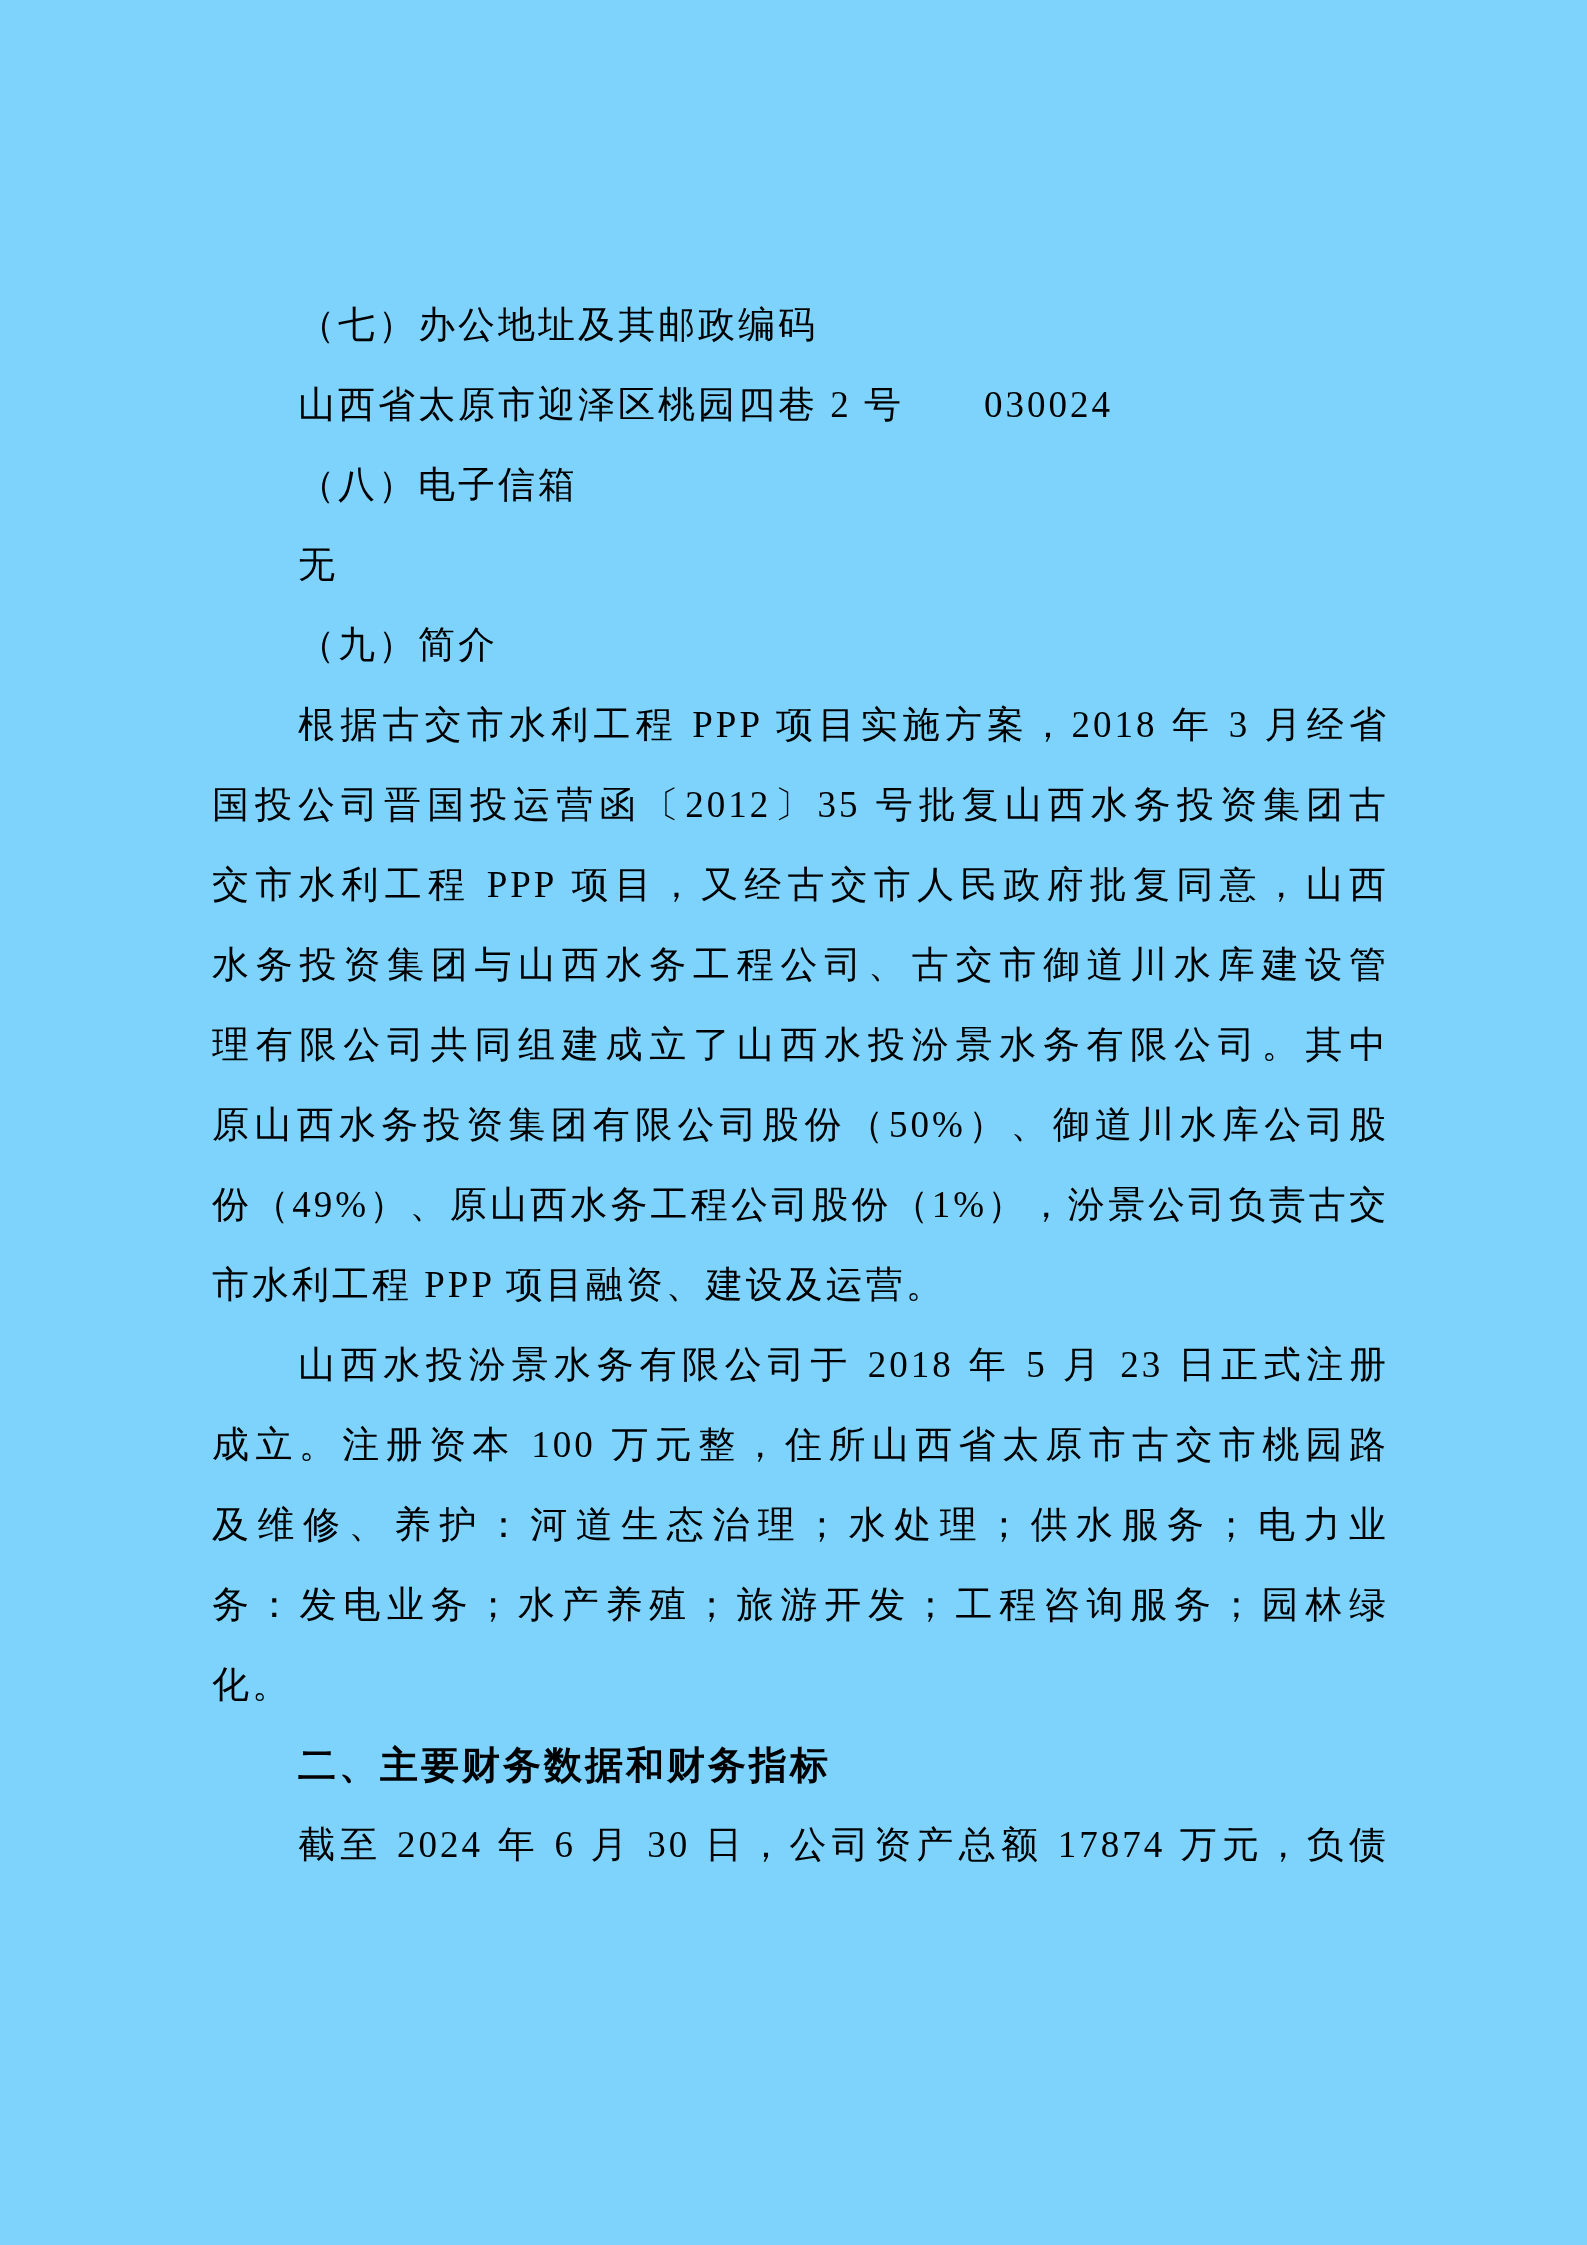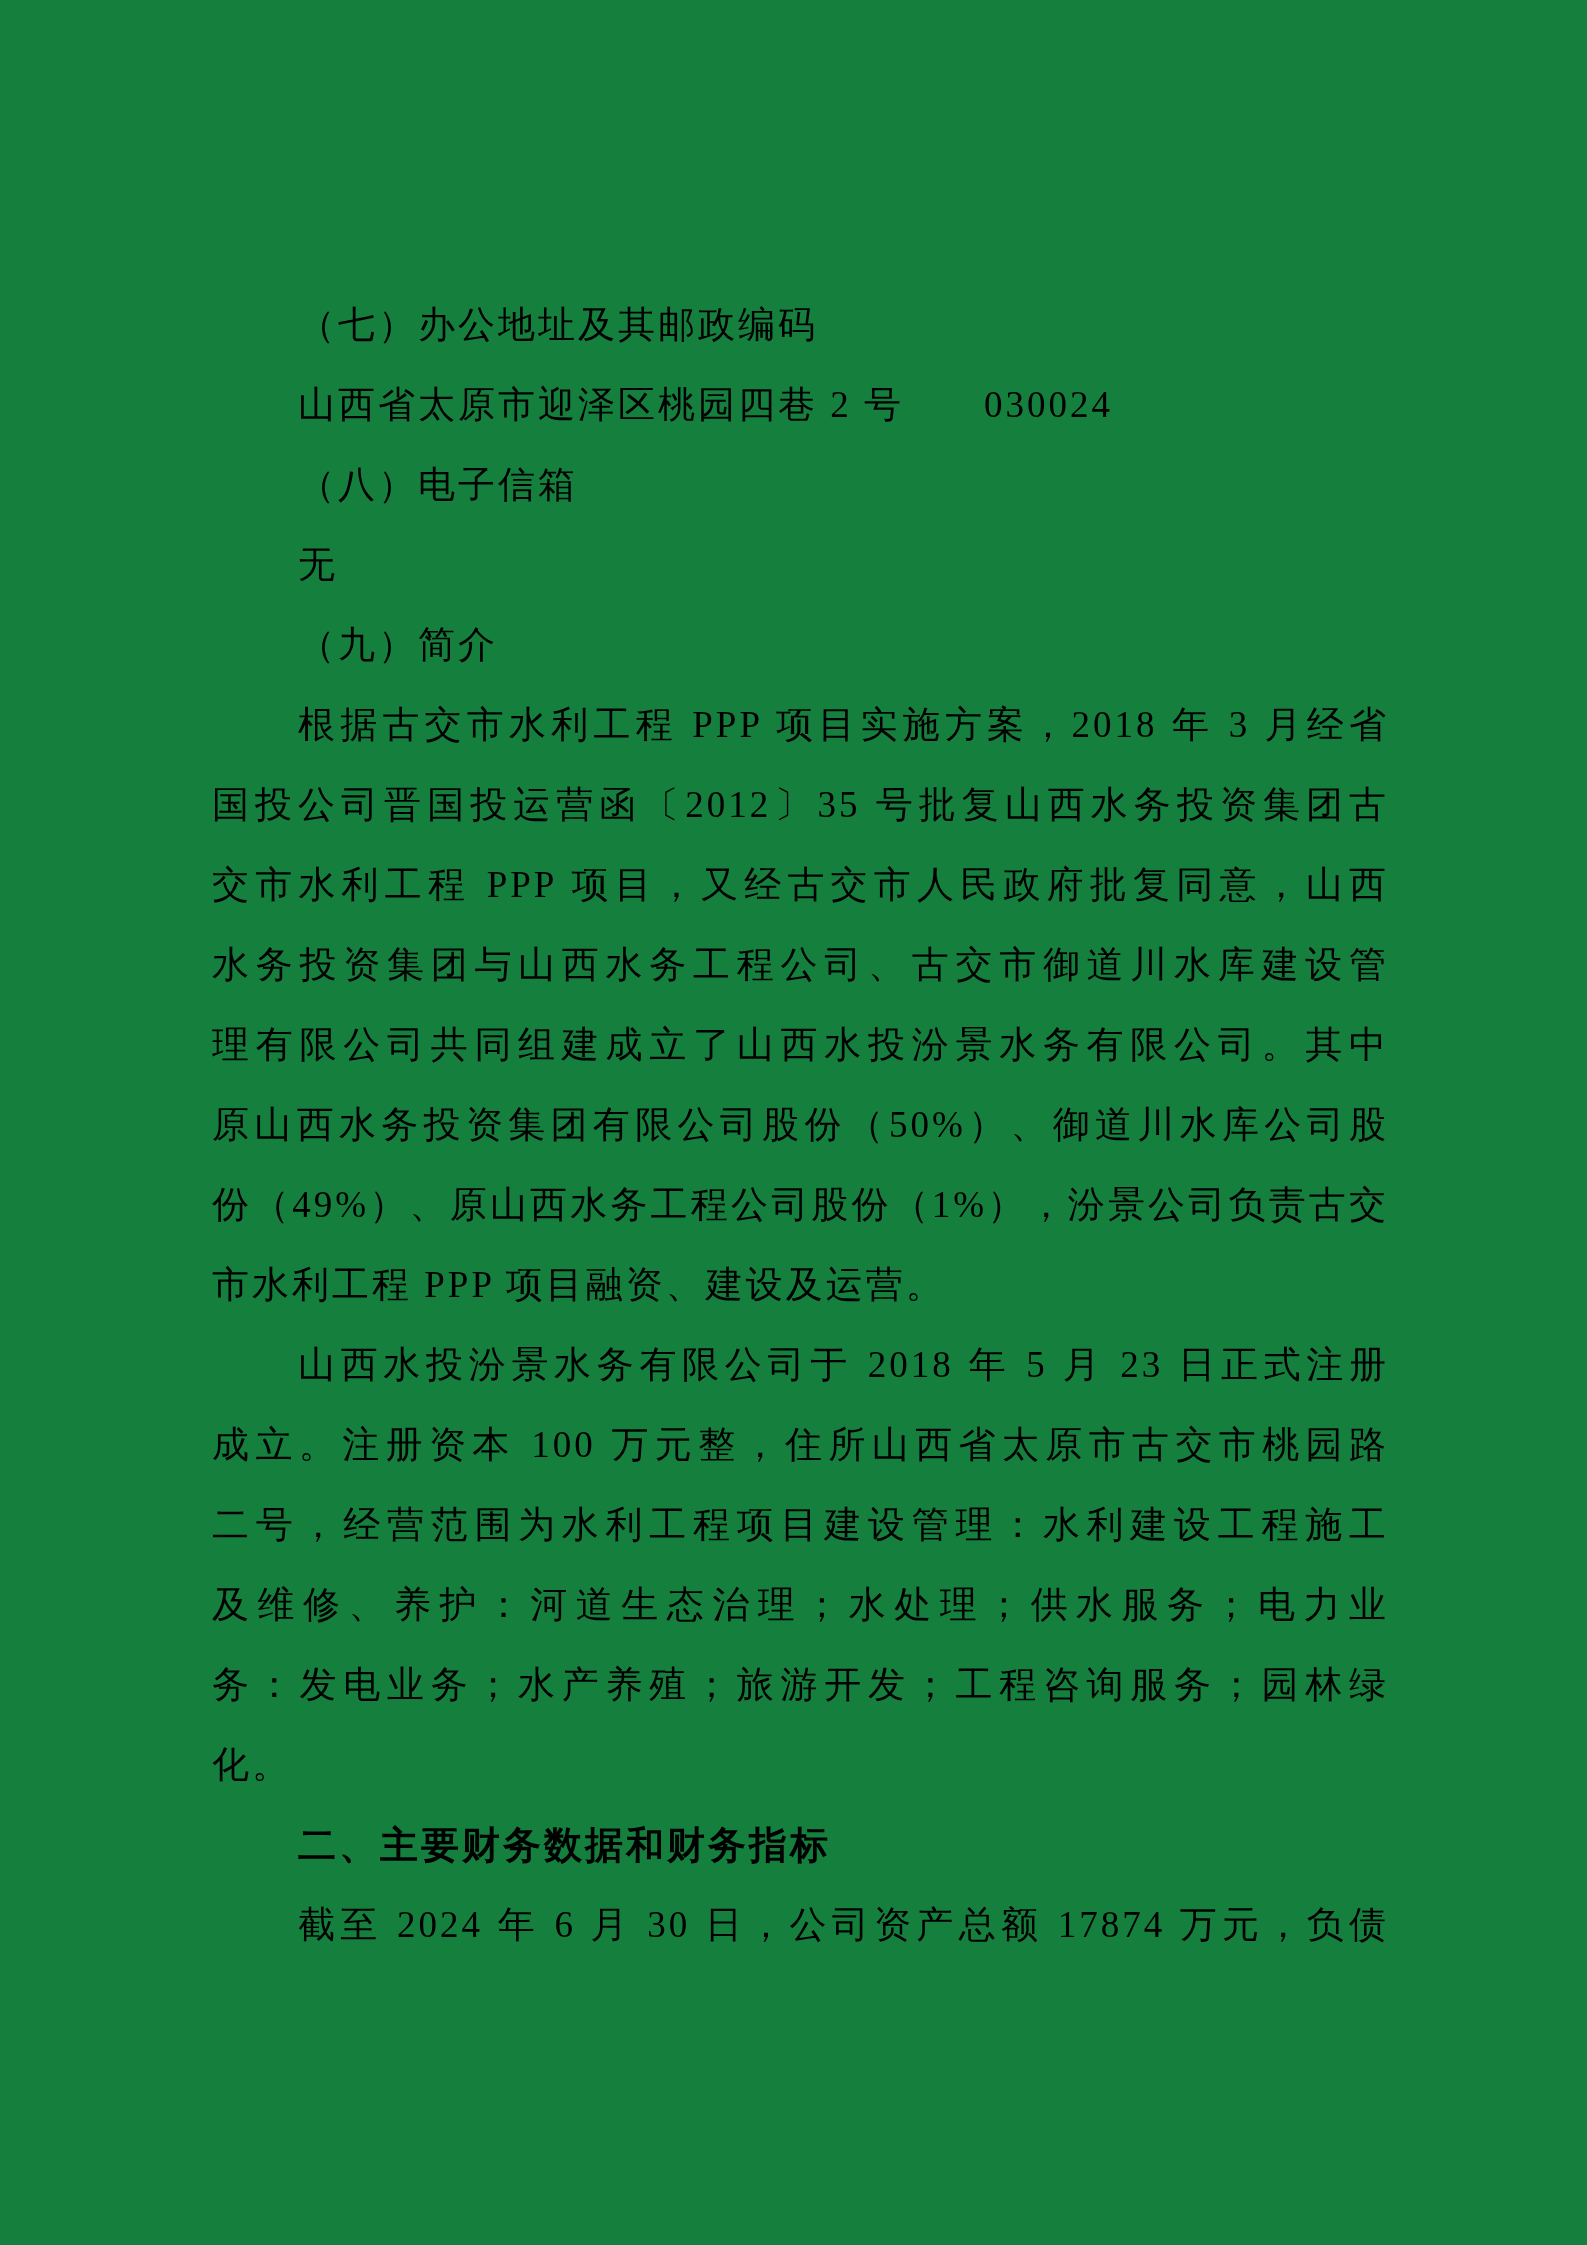--- a/index.html
+++ b/index.html
@@ -5,21 +5,21 @@
   html, body {
     margin: 0;
     padding: 0;
     background: #ffffff;
   }
   .page {
     position: relative;
     width: 1587px;
     height: 2245px;
     box-sizing: border-box;
-    background: #15803d;
+    background: #7dd3fc;
     color: #000000;
     padding: 285px 198px 0 212px;
     font-family: "Liberation Serif", "DejaVu Serif", serif;
     font-size: 37px;
     letter-spacing: 3px;
     overflow: hidden;
   }
   .line {
     height: 80px;
     line-height: 80px;
@@ -51,19 +51,18 @@
   <div class="line indent justify">根据古交市水利工程 PPP 项目实施方案，2018 年 3 月经省</div>
   <div class="line justify">国投公司晋国投运营函〔2012〕35 号批复山西水务投资集团古</div>
   <div class="line justify">交市水利工程 PPP 项目，又经古交市人民政府批复同意，山西</div>
   <div class="line justify">水务投资集团与山西水务工程公司、古交市御道川水库建设管</div>
   <div class="line justify">理有限公司共同组建成立了山西水投汾景水务有限公司。其中</div>
   <div class="line justify">原山西水务投资集团有限公司股份（50%）、御道川水库公司股</div>
   <div class="line justify">份（49%）、原山西水务工程公司股份（1%），汾景公司负责古交</div>
   <div class="line">市水利工程 PPP 项目融资、建设及运营。</div>
   <div class="line indent justify">山西水投汾景水务有限公司于 2018 年 5 月 23 日正式注册</div>
   <div class="line justify">成立。注册资本 100 万元整，住所山西省太原市古交市桃园路</div>
-  <div class="line justify">二号，经营范围为水利工程项目建设管理：水利建设工程施工</div>
   <div class="line justify">及维修、养护：河道生态治理；水处理；供水服务；电力业</div>
   <div class="line justify">务：发电业务；水产养殖；旅游开发；工程咨询服务；园林绿</div>
   <div class="line">化。</div>
   <div class="line indent heading">二、主要财务数据和财务指标</div>
   <div class="line indent justify">截至 2024 年 6 月 30 日，公司资产总额 17874 万元，负债</div>
 </div>
 
 </body></html>

